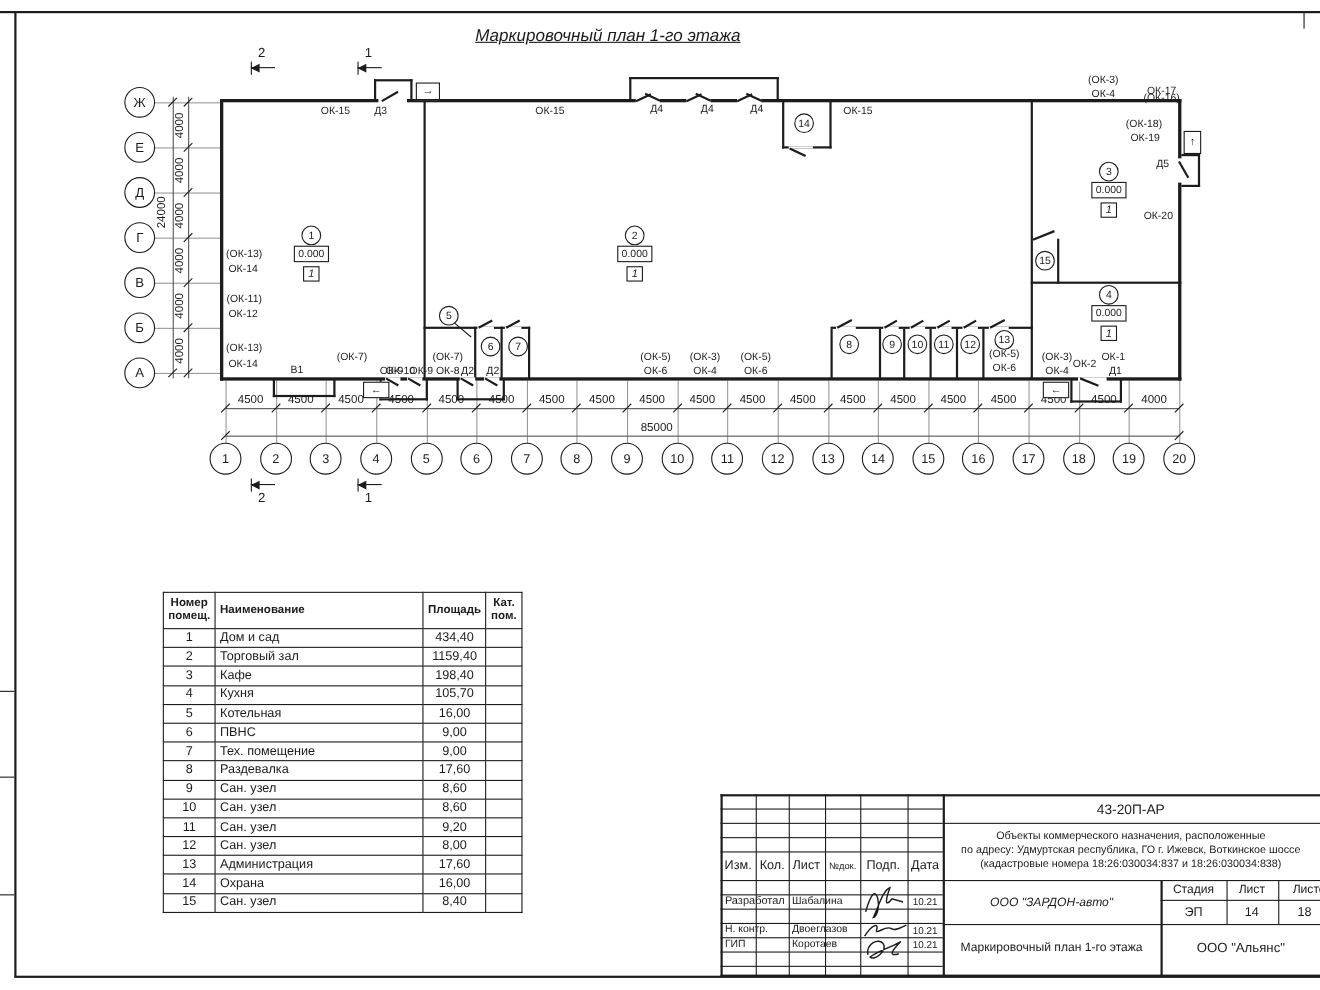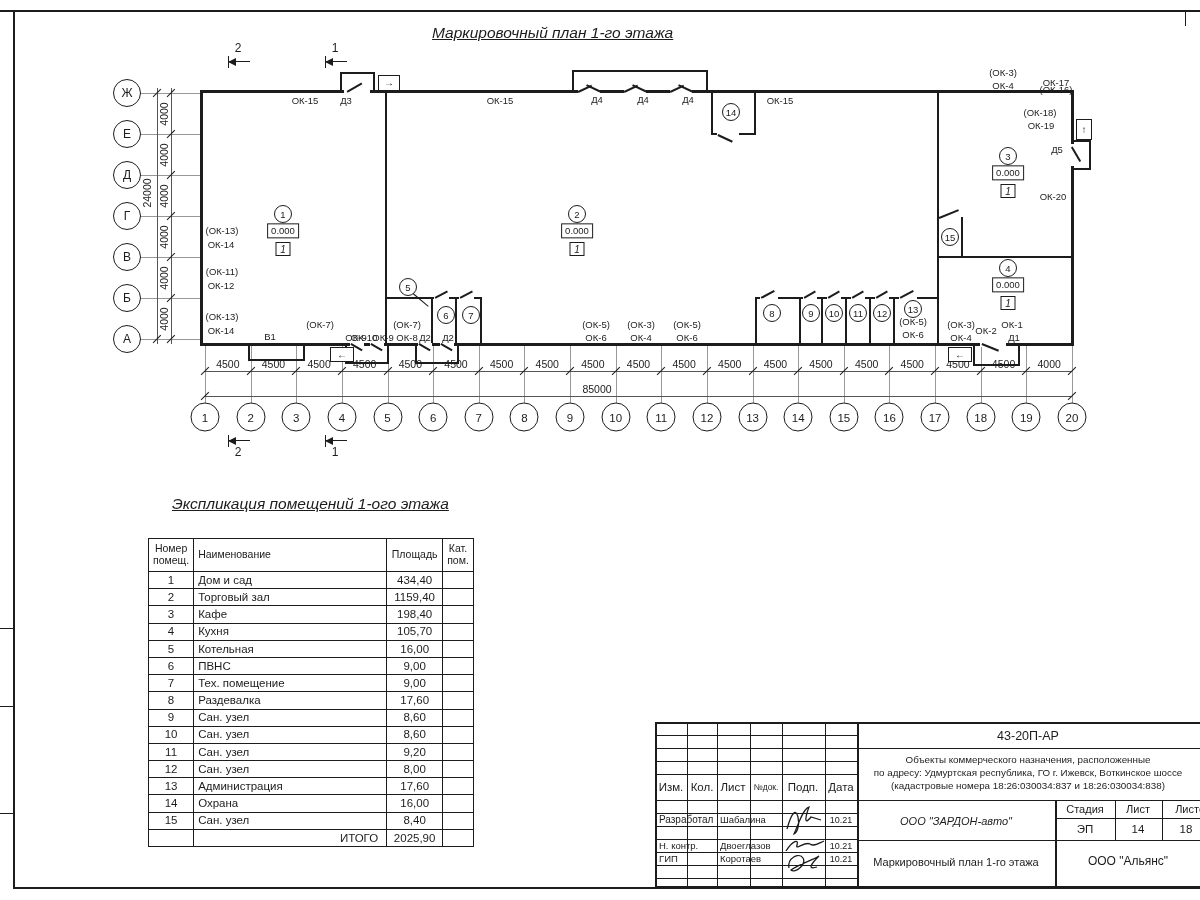--- a/index.html
+++ b/index.html
@@ -27,21 +27,21 @@
   .tick{position:absolute;width:11px;height:1.2px;background:#1c1c1c;
         transform:translate(-50%,-50%) rotate(-45deg);z-index:5;}
   .exitbox{position:absolute;border:1.3px solid #1c1c1c;background:#fff;display:flex;
         align-items:center;justify-content:center;font-size:10px;line-height:1;z-index:6;}
   .title{position:absolute;font-style:italic;font-size:15.5px;text-decoration:underline;
         white-space:nowrap;z-index:5;}
   
   #exp-wrap{position:absolute;left:148px;top:538px;z-index:5;}
   #exp-table{border-collapse:collapse;font-size:11.5px;}
   #exp-table th,#exp-table td{border:1.2px solid #1c1c1c;padding:0 4px;line-height:1.1;}
-  #exp-table th{font-weight:normal;font-size:10.5px;height:32px;white-space:pre-line;}
+  #exp-table th{font-weight:bold;font-size:10.5px;height:32px;white-space:pre-line;}
   #exp-table td{height:16.2px;}
   .c-num{width:29px;text-align:center;}
   .c-name{width:180px;text-align:left;}
   .c-area{width:47px;text-align:center;}
   .c-cat{width:15px;text-align:center;}
   
   .tbl-line{position:absolute;background:#1c1c1c;z-index:6;}
   .tbl-txt{position:absolute;transform:translate(-50%,-50%);white-space:nowrap;z-index:7;line-height:1.15;}
   .tbl-left{transform:translate(0,-50%);}
 </style>
@@ -344,21 +344,20 @@
       <div class="thin" style="left: 228px; top: 440px; width: 22px; height: 1.3px; background: rgb(28, 28, 28);"></div>
       <div class="abs" style="left: 228px; top: 436.5px; width: 0px; height: 0px; position: absolute; border-top: 4px solid transparent; border-bottom: 4px solid transparent; border-right: 8px solid rgb(28, 28, 28);"></div>
       <div class="abs" style="left: 228px; top: 435px; width: 1.3px; height: 12px; background: rgb(28, 28, 28); position: absolute;"></div>
       <div class="dim" style="left: 238px; top: 452px; font-size: 12px;">2</div>
       <div class="thin" style="left: 325px; top: 440px; width: 22px; height: 1.3px; background: rgb(28, 28, 28);"></div>
       <div class="abs" style="left: 325px; top: 436.5px; width: 0px; height: 0px; position: absolute; border-top: 4px solid transparent; border-bottom: 4px solid transparent; border-right: 8px solid rgb(28, 28, 28);"></div>
       <div class="abs" style="left: 325px; top: 435px; width: 1.3px; height: 12px; background: rgb(28, 28, 28); position: absolute;"></div>
       <div class="dim" style="left: 335px; top: 452px; font-size: 12px;">1</div>
     </div>
 
-  <div class="title" style="left:172px;top:495px;">Экспликация помещений 1-ого этажа</div>
   <div id="exp-wrap">
     <table id="exp-table">
       <thead>
           <tr>
             <th class="c-num">Номер
 помещ.</th>
             <th class="c-name">Наименование</th>
             <th class="c-area">Площадь</th>
             <th class="c-cat">Кат.
 пом.</th>
@@ -446,26 +445,20 @@
           <tr>
             <td class="c-num">14</td>
             <td class="c-name">Охрана</td>
             <td class="c-area">16,00</td>
             <td class="c-cat"></td>
           </tr>
           <tr>
             <td class="c-num">15</td>
             <td class="c-name">Сан. узел</td>
             <td class="c-area">8,40</td>
-            <td class="c-cat"></td>
-          </tr>
-          <tr>
-            <td class="c-num"></td>
-            <td class="c-name" style="text-align: right; padding-right: 8px;">ИТОГО</td>
-            <td class="c-area">2025,90</td>
             <td class="c-cat"></td>
           </tr>
         </tbody>
     </table>
   </div>
 
   <div id="titleblock" class="abs" style="left:0;top:0;width:1200px;height:900px;z-index:6;">
 
     <svg class="abs" style="left:783px;top:803px;z-index:8;" width="44" height="34" viewBox="0 0 44 34">
       <path d="M4,26 C9,8 13,6 15,14 C17,22 14,30 11,31 C16,20 20,6 26,4 C23,12 20,24 28,14 L38,17" fill="none" stroke="#1c1c1c" stroke-width="1.3"></path>

